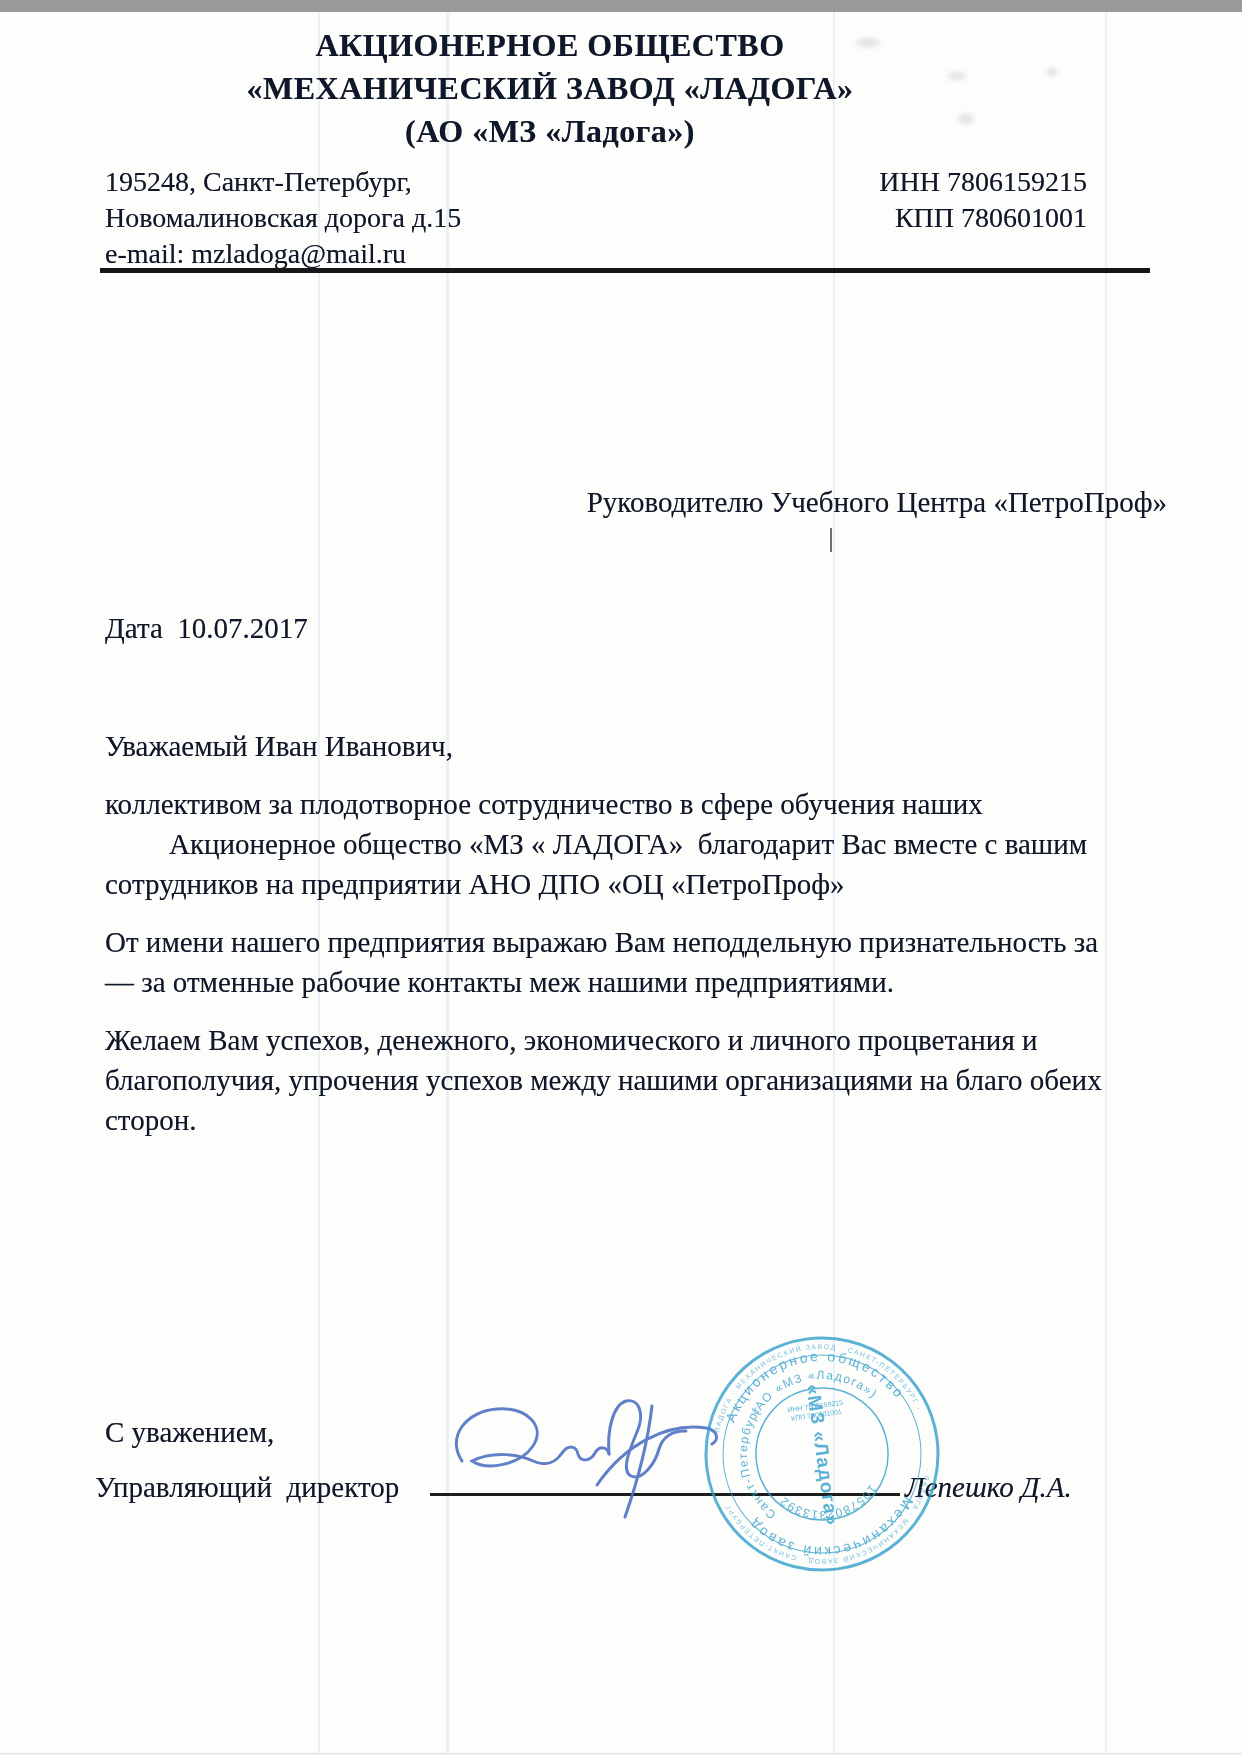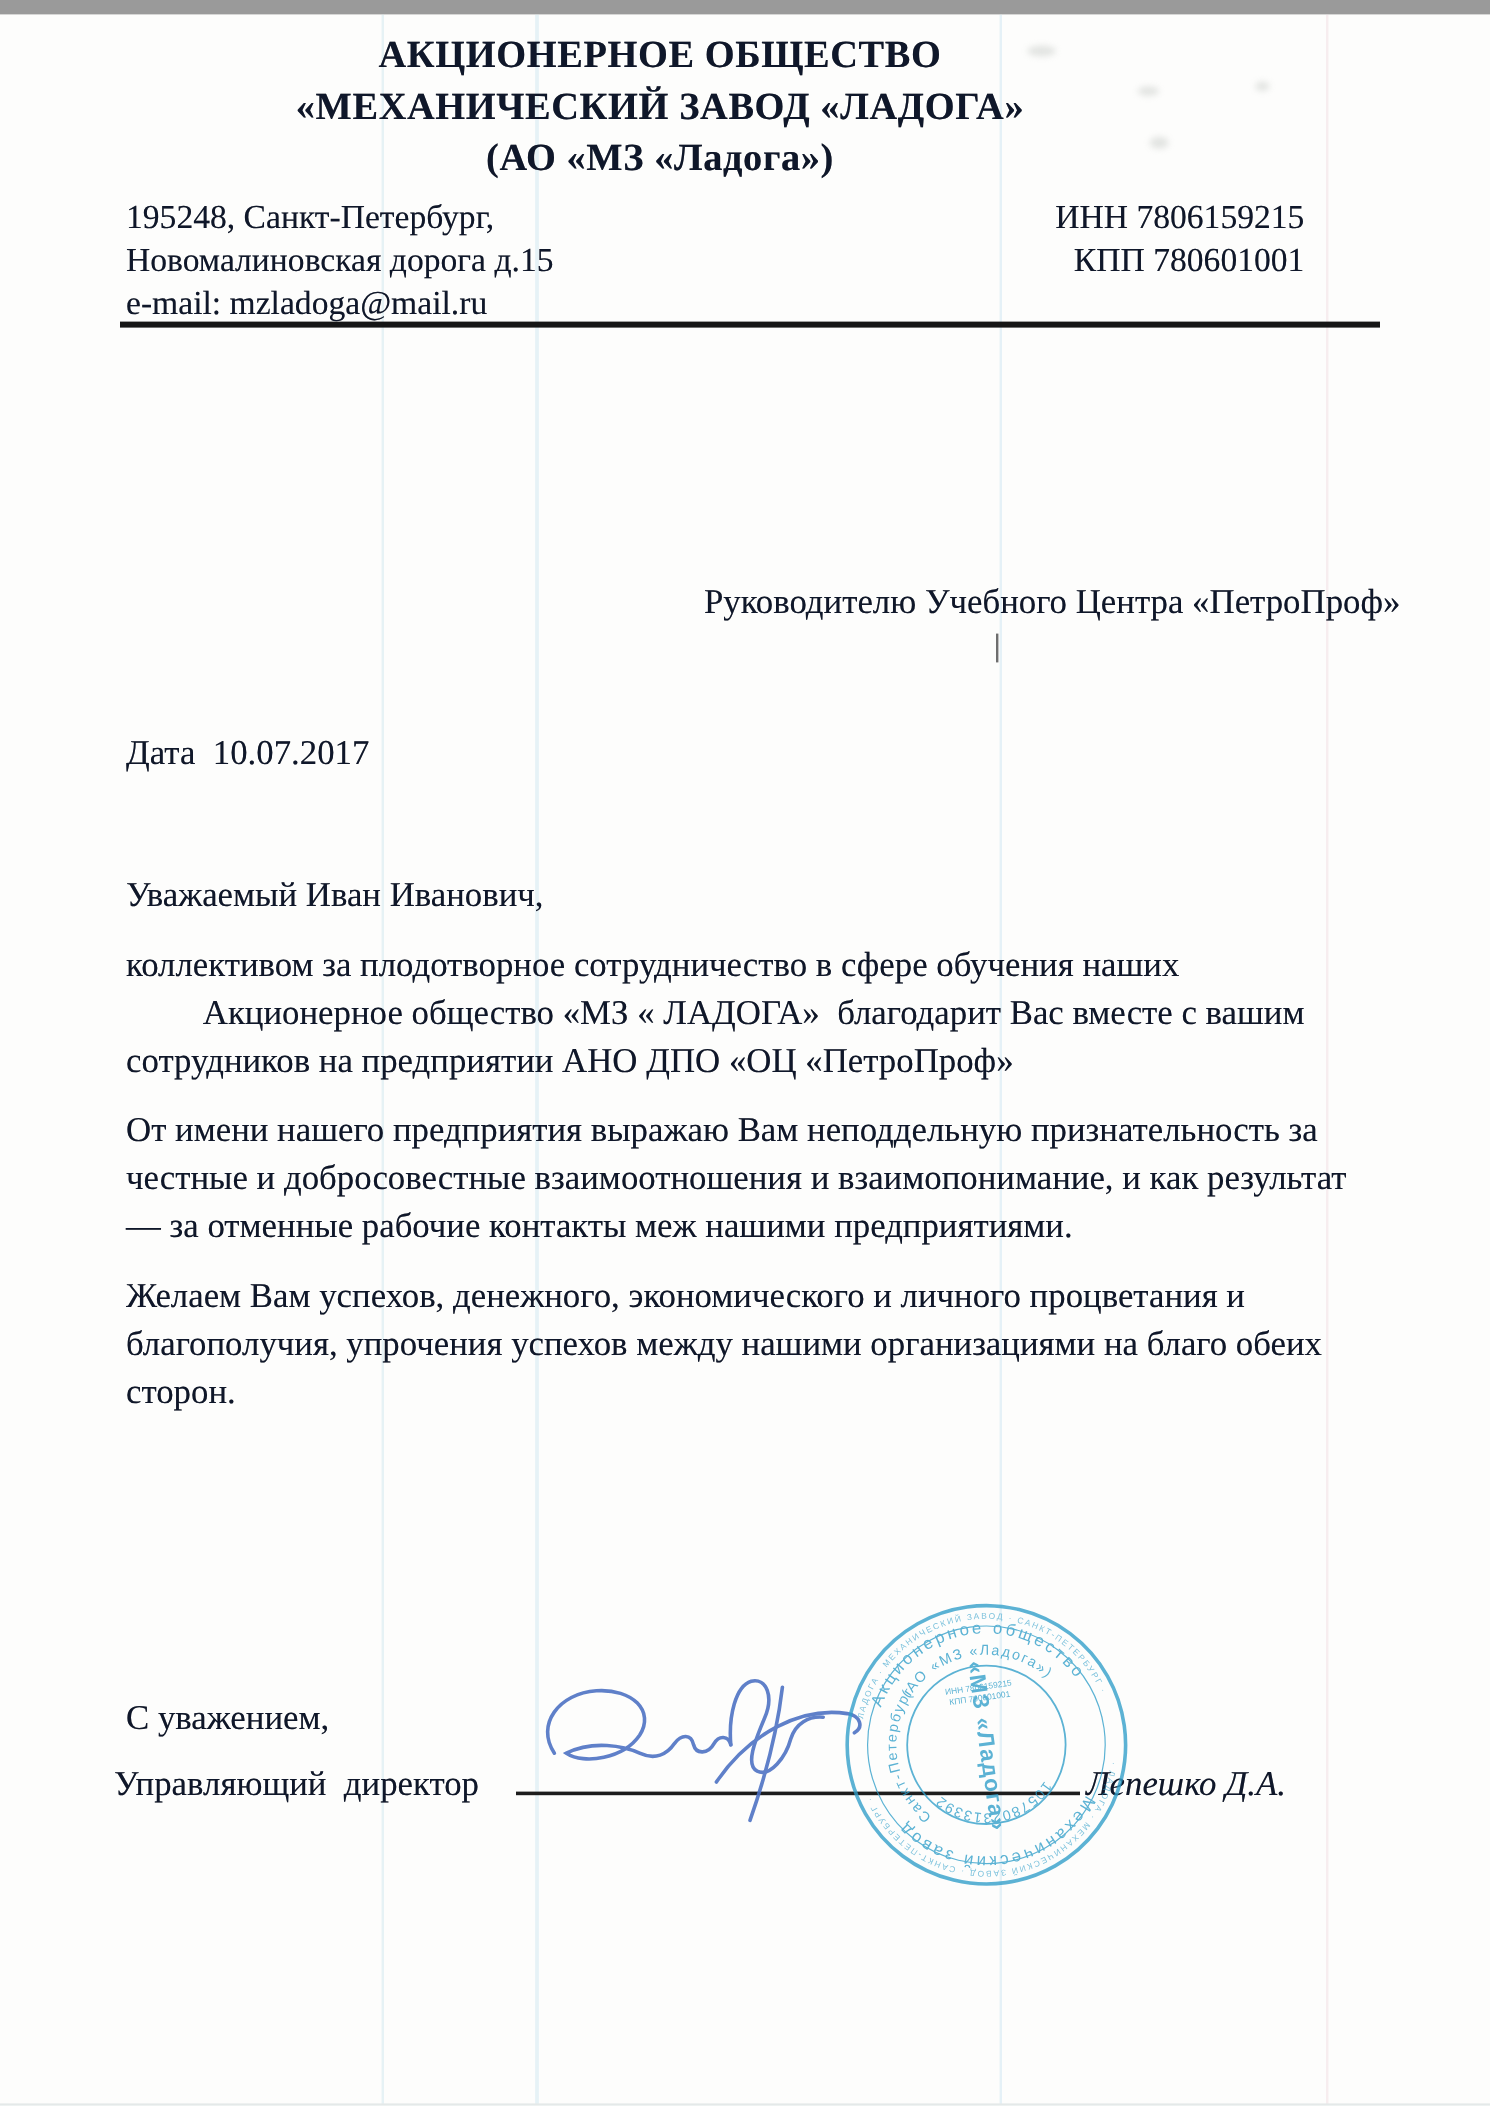--- a/index.html
+++ b/index.html
@@ -80,21 +80,20 @@
   <div class="abs body-block doc-text">
     <div class="greeting line">Уважаемый Иван Иванович,</div>
     <div>
         <div class="para">
           <div class="line">коллективом за плодотворное сотрудничество в сфере обучения наших</div>
           <div class="line indent">Акционерное общество «МЗ « ЛАДОГА»  благодарит Вас вместе с вашим</div>
           <div class="line">сотрудников на предприятии АНО ДПО «ОЦ «ПетроПроф»</div>
         </div>
         <div class="para">
           <div class="line">От имени нашего предприятия выражаю Вам неподдельную признательность за</div>
-          <div class="line">честные и добросовестные взаимоотношения и взаимопонимание, и как результат</div>
           <div class="line">— за отменные рабочие контакты меж нашими предприятиями.</div>
         </div>
         <div class="para">
           <div class="line">Желаем Вам успехов, денежного, экономического и личного процветания и</div>
           <div class="line">благополучия, упрочения успехов между нашими организациями на благо обеих</div>
           <div class="line">сторон.</div>
         </div>
       </div>
   </div>
 

